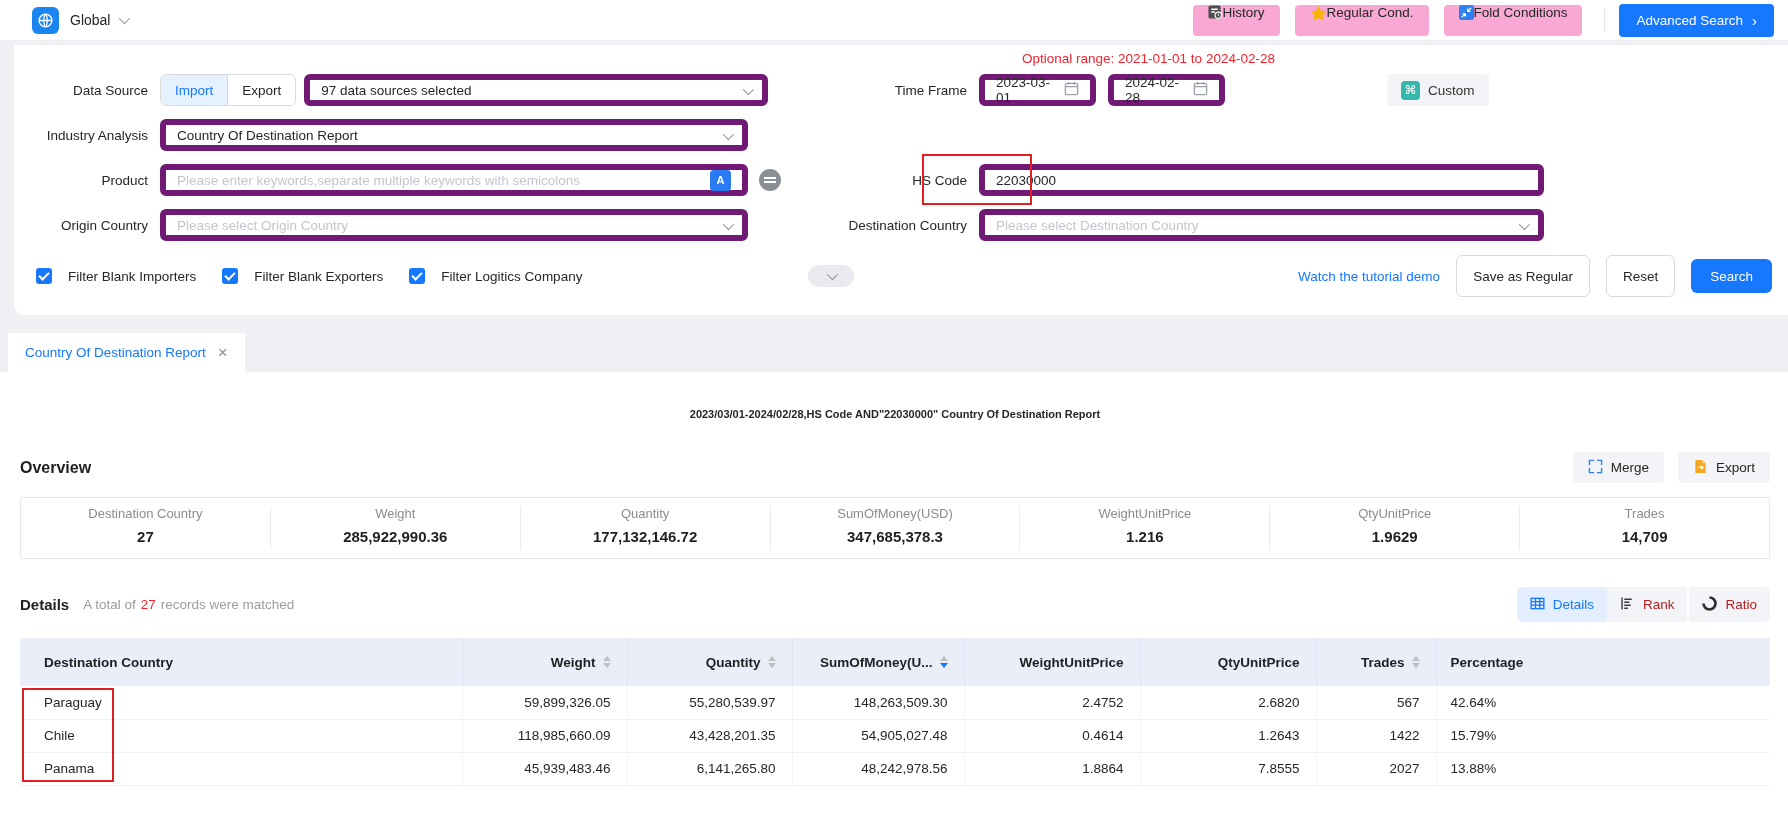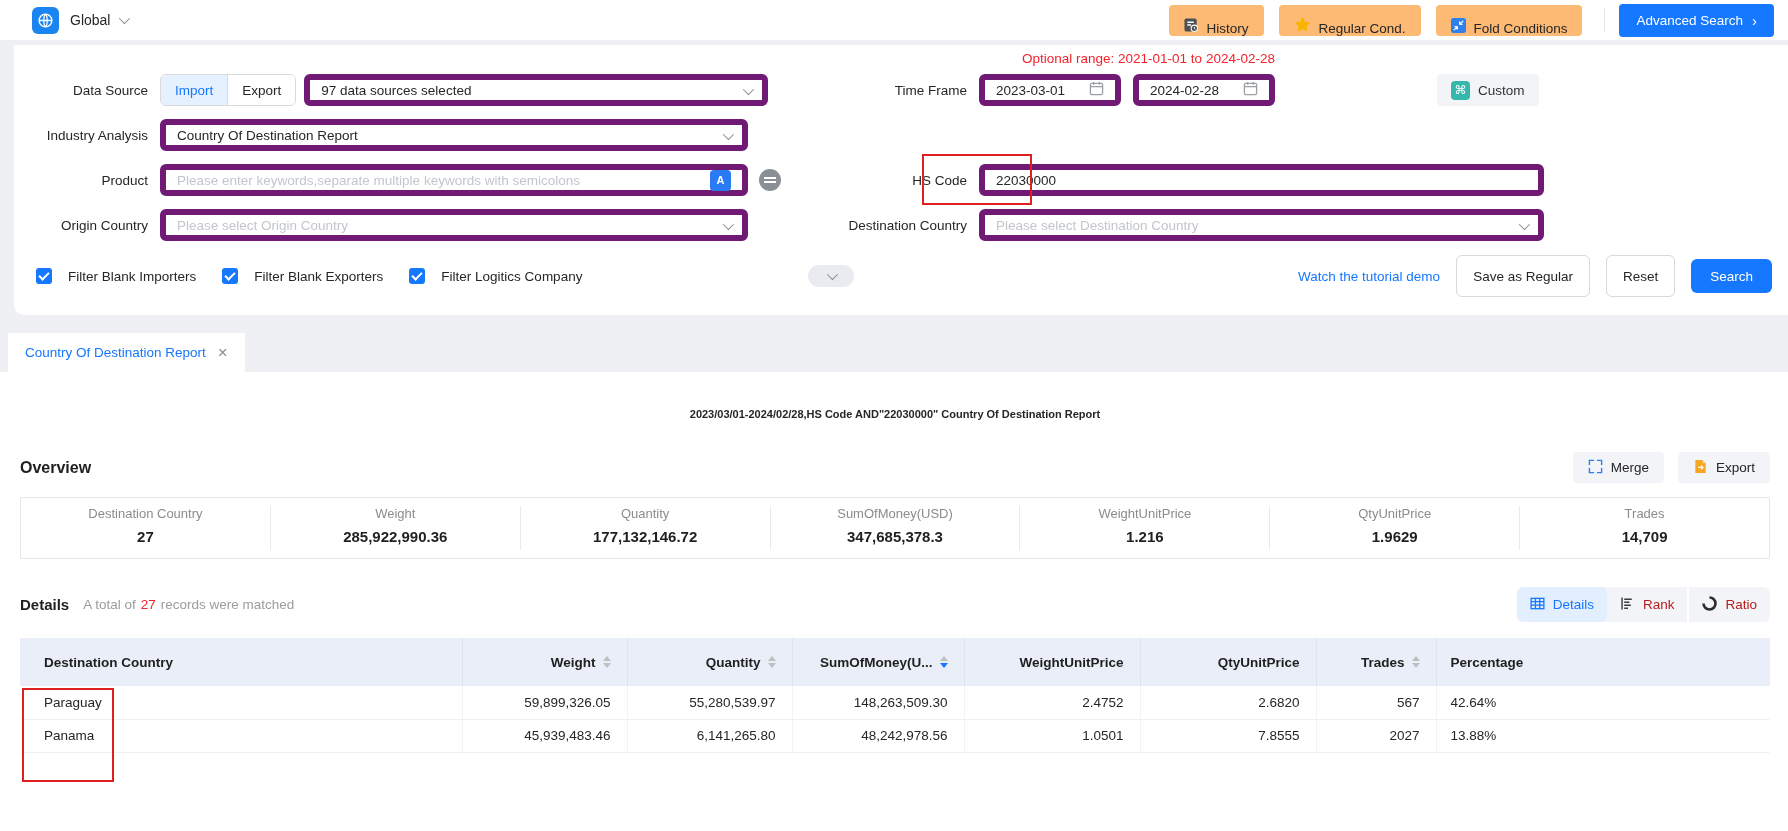--- a/index.html
+++ b/index.html
@@ -7,21 +7,21 @@
   body {
     font-family: "Liberation Sans", "DejaVu Sans", sans-serif;
     background:#eef0f4; color:#333; overflow:hidden; font-size:13.5px;
   }
   
   .topbar { height:40px; background:#fff; display:flex; align-items:center; padding:0 14px 0 32px; }
   .globe-btn { width:27px; height:27px; border-radius:6px; background:#1a84f0; display:flex; align-items:center; justify-content:center; margin-right:11px; }
   .region-label { font-size:14px; color:#262626; margin-right:9px; }
   .chev { width:8px; height:8px; border-right:1.7px solid #8c8c8c; border-bottom:1.7px solid #8c8c8c; transform:rotate(45deg) translateY(-2px); display:inline-block; }
   .topbar-right { margin-left:auto; display:flex; align-items:center; }
-  .tb-btn { height:31px; background:#fdba74; border-radius:4px; display:flex; align-items:flex-end; gap:8px; padding:0 15px; color:#262626; margin-left:15px; cursor:pointer; }
+  .tb-btn { height:31px; background:#f9a8d4; border-radius:4px; display:flex; align-items:flex-start; padding:0 15px; color:#262626; margin-left:15px; cursor:pointer; }
   .tb-divider { width:1px; height:24px; background:#e2e4e8; margin:0 14px 0 22px; }
   .adv-btn { height:33px; background:#1677ff; color:#fff; border-radius:4px; display:flex; align-items:center; gap:9px; padding:0 17px; cursor:pointer; }
   .adv-arrow { font-size:15px; line-height:1; }
   
   .form-card { background:#fff; margin:5px 0 0 14px; border-radius:0 0 0 10px; padding:6px 16px 22px 0; position:relative; }
   .opt-range { color:#f5222d; font-size:13.5px; padding-left:1008px; height:19px; margin-bottom:4px; white-space:nowrap; }
   .form-row { display:flex; align-items:flex-start; height:32px; margin-bottom:13px; }
   .lbl { color:#262626; text-align:right; white-space:nowrap; }
   .lbl-left { width:146px; padding-right:12px; flex:none; }
   .lcol { display:flex; align-items:center; width:760px; flex:none; }
@@ -31,21 +31,21 @@
   .right-field { width:565px; flex:none; }
   .inp { height:32px; border:6px solid #701a75; border-radius:6px; background:#fff; display:flex; align-items:center; padding:0 11px; }
   .ph { color:#c2c6cc; }
   .val { color:#262626; }
   .inp .chev-slot { margin-left:auto; }
   .seg { display:flex; height:32px; border:1px solid #d9d9d9; border-radius:6px; overflow:hidden; flex:none; margin-right:8px; }
   .seg-item { display:flex; align-items:center; padding:0 14px; cursor:pointer; }
   .seg-on { background:#e6f1ff; color:#1677ff; }
   .seg-off { background:#fff; color:#262626; border-left:1px solid #d9d9d9; }
   .sel-97 { width:464px; }
-  .date-inp { width:142px; margin-right:12px; }
+  .date-inp { width:117px; margin-right:12px; }
   .custom-btn { height:32px; background:#f2f4f7; border-radius:4px; display:flex; align-items:center; gap:8px; padding:0 14px; margin-left:150px; cursor:pointer; }
   .custom-ico { width:19px; height:19px; border-radius:4px; background:#35b8ab; color:#fff; font-size:12px; display:flex; align-items:center; justify-content:center; }
   .trans-ico { width:21px; height:21px; border-radius:4px; background:#2a7bf3; color:#fff; font-size:11px; font-weight:bold; display:flex; align-items:center; justify-content:center; margin-left:auto; }
   .circle-ico { width:22px; height:22px; border-radius:50%; background:#8a8f96; margin-left:11px; position:relative; flex:none; }
   .circle-ico::after { content:""; position:absolute; left:5px; top:8px; width:12px; height:2px; background:#fff; box-shadow:0 4px 0 #fff; }
   .hs-red-box { position:absolute; left:148px; top:-10px; width:110px; height:51px; border:2px solid #e02020; pointer-events:none; }
   
   .row5 { display:flex; align-items:center; height:34px; margin-top:18px; padding-left:22px; }
   .cb-item { display:flex; align-items:center; margin-right:26px; cursor:pointer; }
   .cb { width:16px; height:16px; background:#1677ff; border-radius:3px; position:relative; flex:none; }
@@ -425,25 +425,35 @@
           <td class="c-first">Paraguay</td>
           <td class="c-num">59,899,326.05</td>
           <td class="c-num">55,280,539.97</td>
           <td class="c-num">148,263,509.30</td>
           <td class="c-num">2.4752</td>
           <td class="c-num">2.6820</td>
           <td class="c-num">567</td>
           <td class="c-pct">42.64%</td>
         </tr>
         <tr>
+          <td class="c-first">Chile</td>
+          <td class="c-num">118,985,660.09</td>
+          <td class="c-num">43,428,201.35</td>
+          <td class="c-num">54,905,027.48</td>
+          <td class="c-num">0.4614</td>
+          <td class="c-num">1.2643</td>
+          <td class="c-num">1422</td>
+          <td class="c-pct">15.79%</td>
+        </tr>
+        <tr>
           <td class="c-first">Panama</td>
           <td class="c-num">45,939,483.46</td>
           <td class="c-num">6,141,265.80</td>
           <td class="c-num">48,242,978.56</td>
-          <td class="c-num">1.0501</td>
+          <td class="c-num">1.8864</td>
           <td class="c-num">7.8555</td>
           <td class="c-num">2027</td>
           <td class="c-pct">13.88%</td>
         </tr>
       </tbody>
     </table>
     <div class="tbl-red-box"></div>
   </div>
 </div>
 

